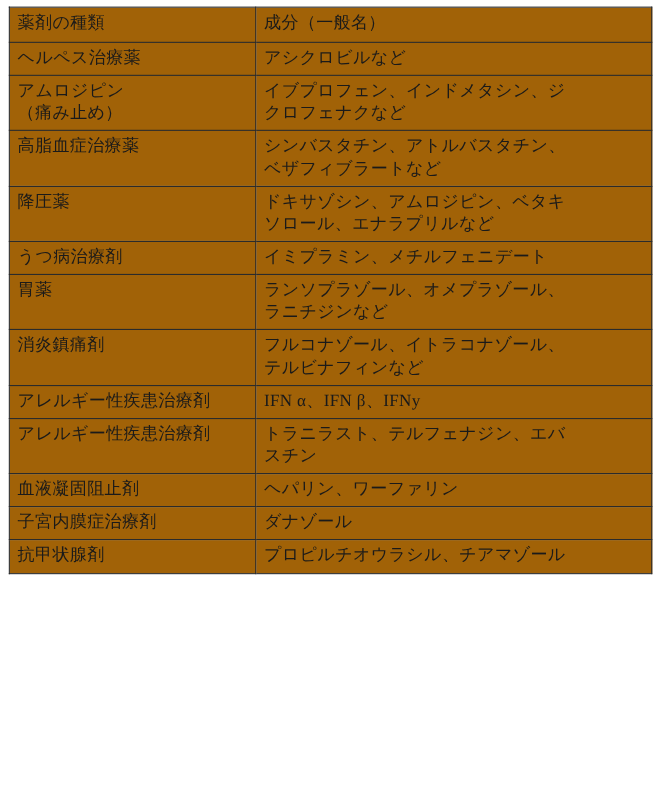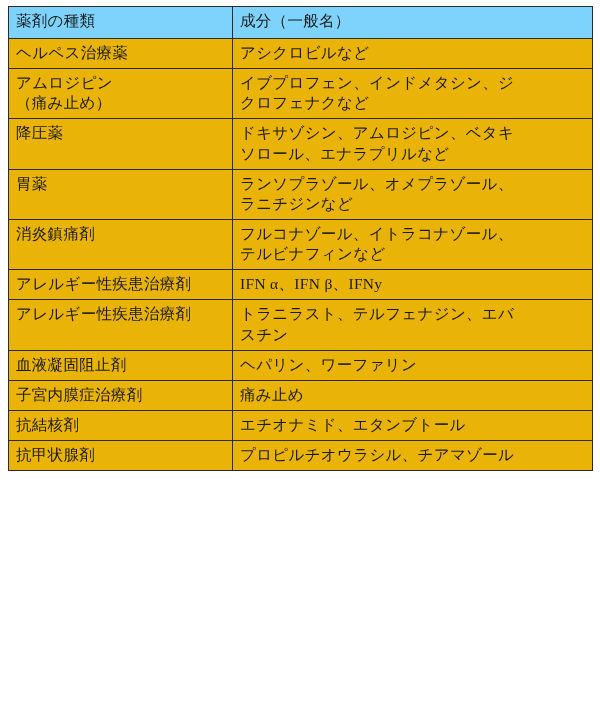--- a/index.html
+++ b/index.html
@@ -37,26 +37,26 @@
     vertical-align: top;
     padding: 4px 6px 5px 7px;
     font-size: 15.5px;
     line-height: 1.30;
     font-weight: normal;
     text-align: left;
     letter-spacing: 0.02em;
     word-break: break-all;
   }
   table.drug-table thead th {
-    background: #7dd3fc;
+    background: #a16207;
     font-weight: normal;
     height: 22px;
   }
   table.drug-table tbody td {
-    background: #eab308;
+    background: #a16207;
   }
   .cell-text {
     display: block;
     white-space: pre-wrap;
   }
 </style>
 </head>
 <body>
 
 <div id="page">
@@ -89,25 +89,42 @@
             <span class="cell-text">アムロジピン
 （痛み止め）</span>
           </td>
         <td>
             <span class="cell-text">イブプロフェン、インドメタシン、ジ
 クロフェナクなど</span>
           </td>
       </tr>
       <tr>
         <td>
+            <span class="cell-text">高脂血症治療薬</span>
+          </td>
+        <td>
+            <span class="cell-text">シンバスタチン、アトルバスタチン、
+ベザフィブラートなど</span>
+          </td>
+      </tr>
+      <tr>
+        <td>
             <span class="cell-text">降圧薬</span>
           </td>
         <td>
             <span class="cell-text">ドキサゾシン、アムロジピン、ベタキ
 ソロール、エナラプリルなど</span>
+          </td>
+      </tr>
+      <tr>
+        <td>
+            <span class="cell-text">うつ病治療剤</span>
+          </td>
+        <td>
+            <span class="cell-text">イミプラミン、メチルフェニデート</span>
           </td>
       </tr>
       <tr>
         <td>
             <span class="cell-text">胃薬</span>
           </td>
         <td>
             <span class="cell-text">ランソプラゾール、オメプラゾール、
 ラニチジンなど</span>
           </td>
@@ -144,29 +161,21 @@
           </td>
         <td>
             <span class="cell-text">ヘパリン、ワーファリン</span>
           </td>
       </tr>
       <tr>
         <td>
             <span class="cell-text">子宮内膜症治療剤</span>
           </td>
         <td>
-            <span class="cell-text">痛み止め</span>
-          </td>
-      </tr>
-      <tr>
-        <td>
-            <span class="cell-text">抗結核剤</span>
-          </td>
-        <td>
-            <span class="cell-text">エチオナミド、エタンブトール</span>
+            <span class="cell-text">ダナゾール</span>
           </td>
       </tr>
       <tr>
         <td>
             <span class="cell-text">抗甲状腺剤</span>
           </td>
         <td>
             <span class="cell-text">プロピルチオウラシル、チアマゾール</span>
           </td>
       </tr>

